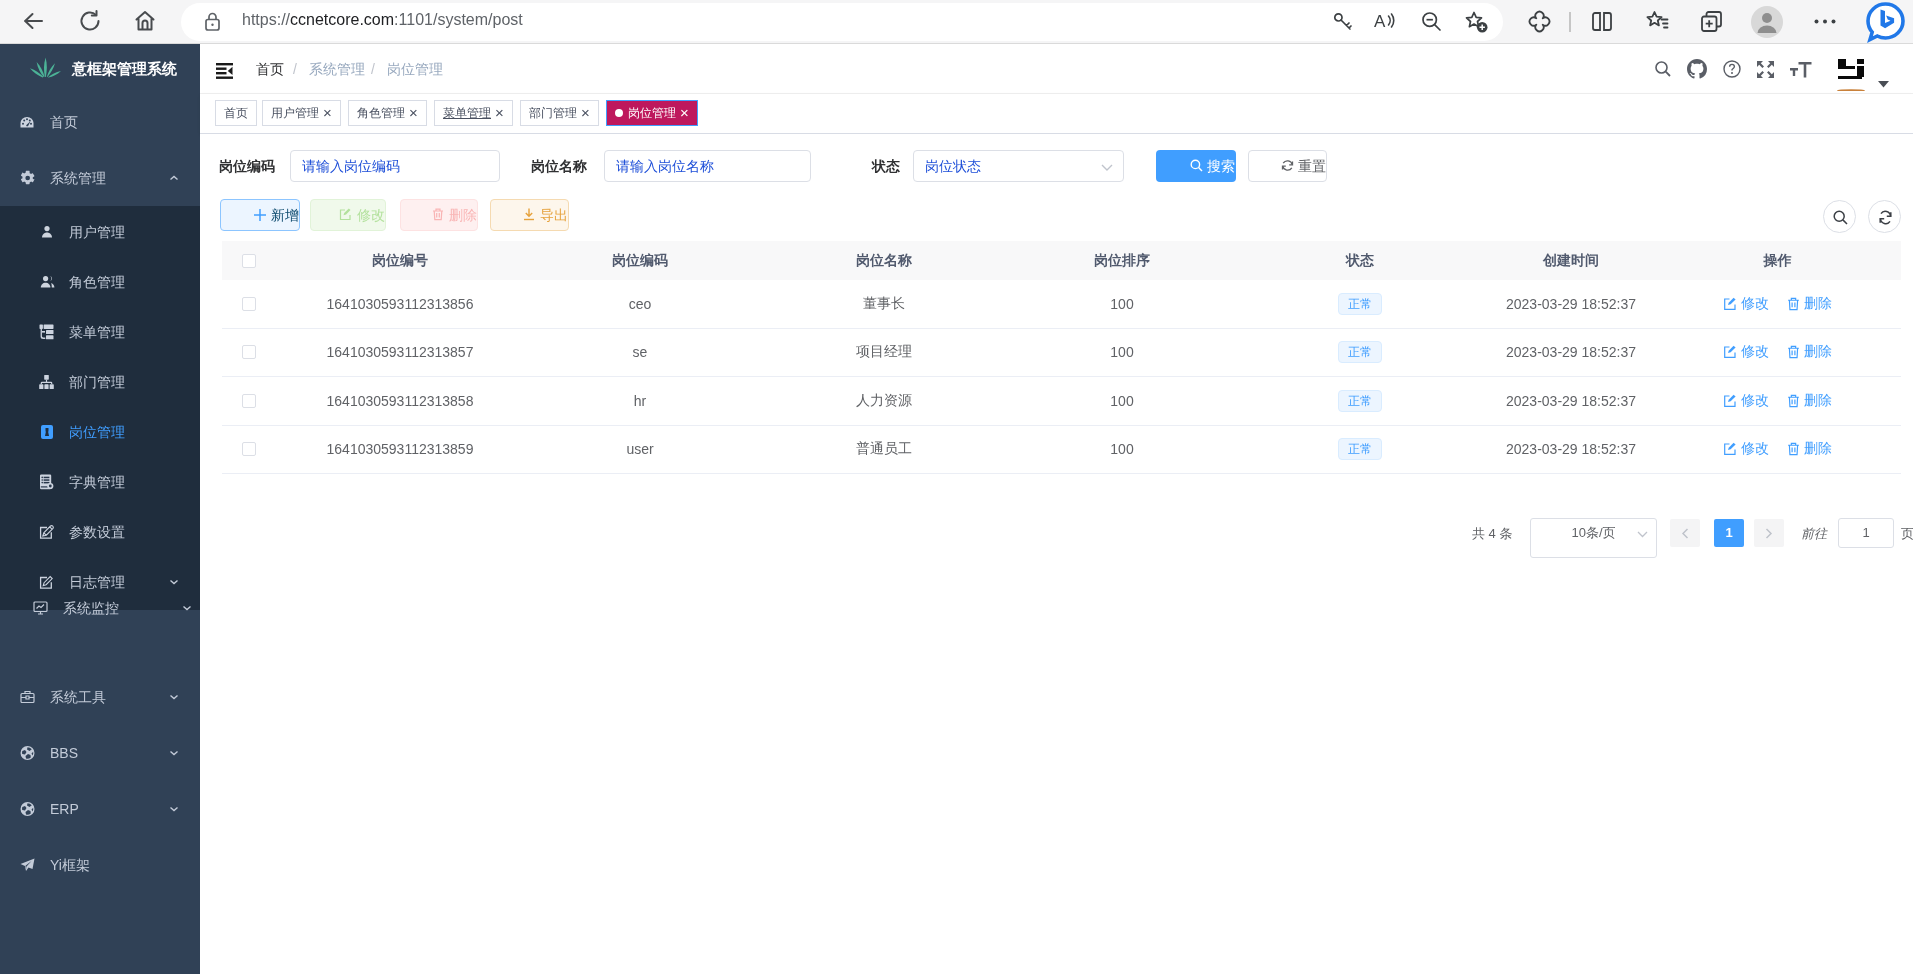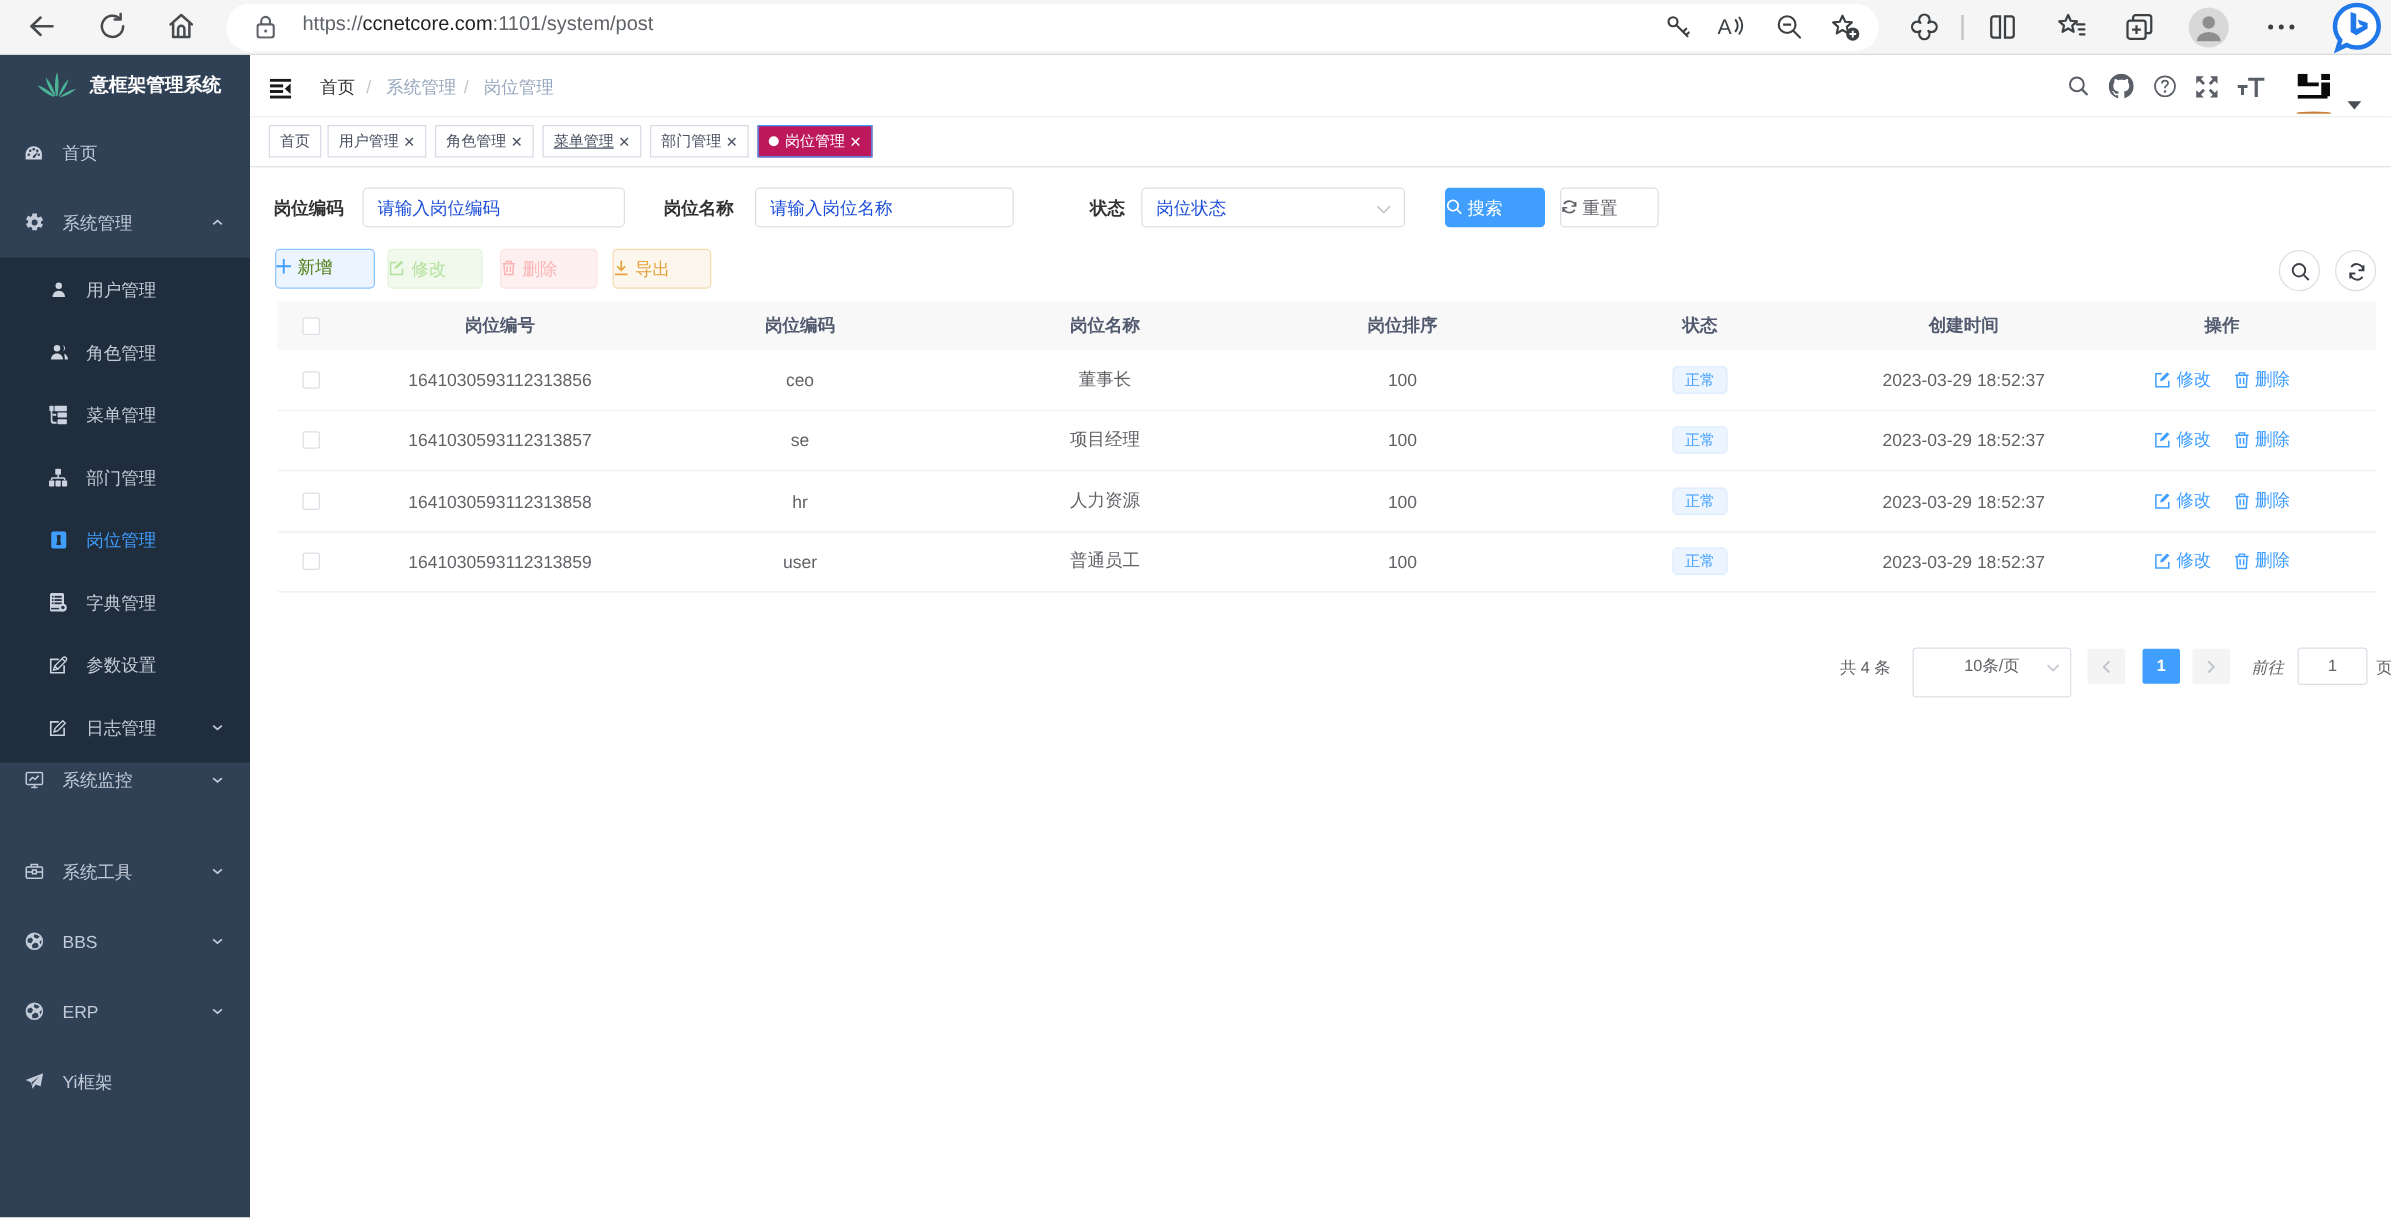--- a/index.html
+++ b/index.html
@@ -38,21 +38,21 @@
 .tag .x { display:inline-block; margin-left:4px; color:#495060; font-size:15px; line-height:12px; vertical-align:-1px; }
 .tag.on { background:#be185d; border-color:#409eff; color:#fff; }
 .tag.on .x { color:#fff; }
 .dot { display:inline-block; width:8px; height:8px; border-radius:50%; background:#fff; margin-right:5px; position:relative; top:0px; }
 
 #content { position:absolute; left:0; top:90px; width:1713px; height:840px; background:#fff; }
 
 
 .flabel { position:absolute; font-size:14px; font-weight:bold; color:#303133; line-height:32px; }
 .finput { position:absolute; top:16px; height:32px; border:1px solid #dcdfe6; border-radius:4px; background:#fff; font-size:14px; color:#1d4ed8; line-height:30px; padding-left:11px; }
-.btn { position:absolute; height:32px; border-radius:4px; font-size:14px; line-height:30px; text-align:left; border:1px solid transparent; }
+.btn { position:absolute; height:32px; border-radius:4px; font-size:14px; line-height:30px; text-align:right; border:1px solid transparent; }
 
 
 #tbl { position:absolute; left:22px; top:107px; width:1679px; }
 .trow { display:flex; width:1679px; }
 .tc { flex:none; display:flex; align-items:center; justify-content:center; font-size:14px; }
 .thead { height:39px; background:#f8f8f9; color:#515a6e; font-weight:bold; }
 .tr { height:48.5px; border-bottom:1px solid #ebeef5; color:#606266; }
 .cb { width:14px; height:14px; border:1px solid #dcdfe6; border-radius:2px; background:#fff; }
 .c0{width:54px}.c1{width:248px}.c2{width:232px}.c3{width:256px}.c4{width:220px}.c5{width:256px}.c6{width:166px}.c7{width:247px}
 .tagok { display:inline-block; height:22px; line-height:20px; padding:0 9px; background:#ecf5ff; border:1px solid #d9ecff; border-radius:4px; color:#409eff; font-size:12px; }
@@ -275,21 +275,21 @@
             <path d="M12.3 8.2 v6 H1.6 V3.5 H8"></path>
             <path d="M4.2 11.6 l.9-2.9 L11.2 2.6 l2 2 -6.1 6.1 z" stroke-width="1.1"></path>
           </g>
         </svg>
       <span class="tx">日志管理</span>
       <svg class="caret" viewBox="0 0 12 12">
           <path d="M2.5 4.5 L6 7.5 L9.5 4.5" fill="none" stroke="#c3cbd8" stroke-width="1.4"></path>
         </svg>
     </div>
 
-    <div class="mitem" style="top:552px;">
+    <div class="mitem" style="top:536px;margin-left:13px;">
       <svg class="micon" style="left:20px" width="15" height="14" viewBox="0 0 15 14">
           <g fill="none" stroke="#c3cbd8" stroke-width="1.2">
             <rect x="1" y="1" width="13" height="9.5" rx="1"></rect>
             <path d="M3.5 7.5 l2.5-2.5 2 1.5 3-3"></path>
             <path d="M5 13 h5 M7.5 10.5 v2.5"></path>
           </g>
         </svg>
       <span class="tx">系统监控</span>
       <svg class="caret" viewBox="0 0 12 12">
           <path d="M2.5 4.5 L6 7.5 L9.5 4.5" fill="none" stroke="#c3cbd8" stroke-width="1.4"></path>
@@ -427,21 +427,21 @@
       <div class="btn" style="left:1048px;top:16px;width:79px;background:#fff;border-color:#dcdfe6;color:#606266;">
         <svg style="vertical-align:-1px;margin-right:4px" width="13" height="13" viewBox="0 0 13 13">
             <g fill="none" stroke="#606266" stroke-width="1.3">
               <path d="M2.2 4.2 A5 5 0 0 1 11.3 5.8"></path>
               <path d="M10.8 8.8 A5 5 0 0 1 1.7 7.2"></path>
               <path d="M11.5 2.5 v3.3 h-3.3" fill="none"></path>
               <path d="M1.5 10.5 v-3.3 h3.3" fill="none"></path>
             </g>
           </svg>重置</div>
 
-      <div class="btn" style="left:20px;top:65px;width:80px;background:#ecf5ff;border-color:#8cc5ff;color:#4d7c0f;font-family:Liberation Serif, serif;">
+      <div class="btn" style="left:20px;top:65px;width:80px;background:#ecf5ff;border-color:#8cc5ff;color:#0c4a6e;">
         <svg style="vertical-align:-1px;margin-right:5px" width="12" height="12" viewBox="0 0 12 12">
             <path d="M6 0 v12 M0 6 h12" stroke="#409eff" stroke-width="1.5"></path>
           </svg>新增</div>
       <div class="btn" style="left:110px;top:65px;width:76px;background:#f0f9eb;border-color:#e1f3d8;color:#b3e19d;">
         <svg style="vertical-align:-1px;margin-right:5px" width="13" height="13" viewBox="0 0 13 13">
             <g stroke="#b3e19d" fill="none" stroke-width="1.2">
               <path d="M11 7 v4.5 H1.5 V2 H6"></path>
               <path d="M4.5 7.2 l.7-2.1 L9.8 .6 l1.7 1.4 -4.4 4.4 z" fill="#b3e19d" stroke="none"></path>
             </g>
           </svg>修改</div>

